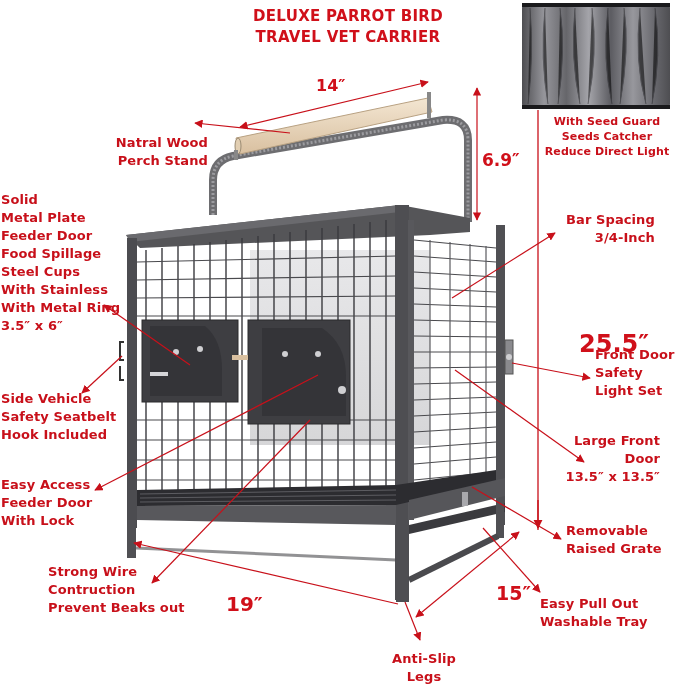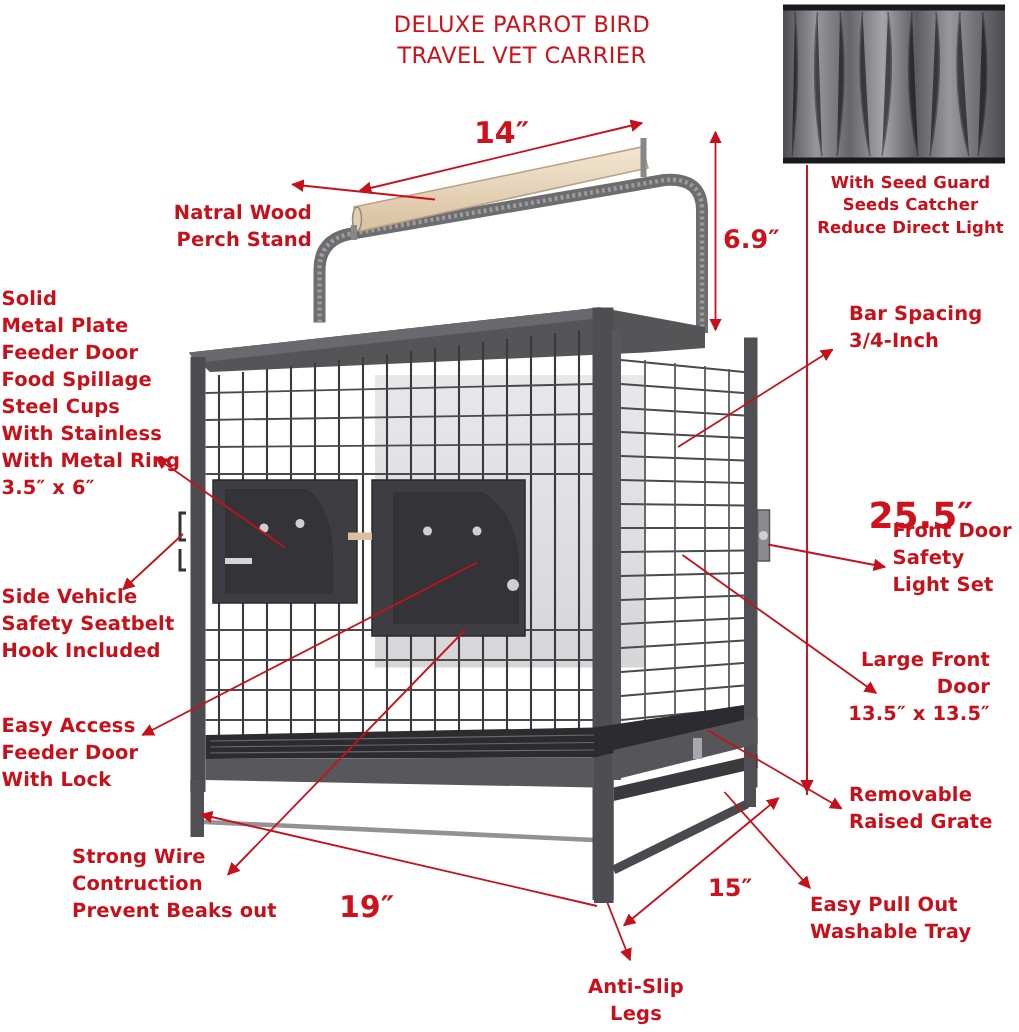--- a/index.html
+++ b/index.html
@@ -4,21 +4,21 @@
 <style>
   html, body { margin: 0; padding: 0; background: #ffffff; }
   body { width: 679px; height: 688px; position: relative; overflow: hidden;
          font-family: "DejaVu Sans", "Liberation Sans", sans-serif; }
   .stage { position: absolute; left: 0; top: 0; width: 679px; height: 688px; }
   .art { position: absolute; left: 0; top: 0; width: 679px; height: 688px; }
   .lbl { position: absolute; color: #c8101a; font-weight: bold; font-size: 13px;
          line-height: 18px; white-space: nowrap; letter-spacing: 0.1px; }
   .lbl span { display: block; }
   .title { position: absolute; left: 228px; top: 6px; width: 240px; text-align: center;
-           color: #d0101a; font-weight: normal; font-size: 15px; line-height: 21px; letter-spacing: 0.3px; }
+           color: #d0101a; font-weight: bold; font-size: 15px; line-height: 21px; letter-spacing: 0.3px; }
   .title span { display: block; }
   .dim { position: absolute; color: #d0101a; font-weight: bold; white-space: nowrap; }
   .center { text-align: center; }
   .right { text-align: right; }
 </style>
 </head>
 <body>
 
 <div class="stage">
 
@@ -216,25 +216,25 @@
 
       <line x1="405" y1="602" x2="420" y2="640" marker-end="url(#ah)"></line>
     </g>
   </svg>
 
   <div class="title">
     <span>DELUXE PARROT BIRD</span>
     <span>TRAVEL VET CARRIER</span>
   </div>
 
-  <div class="dim" style="left:316px; top:76px; font-size:20px;">14″</div>
+  <div class="dim" style="left:316px; top:76px; font-size:16px;">14″</div>
   <div class="dim" style="left:482px; top:150px; font-size:17px;">6.9″</div>
   <div class="dim" style="left:535px; top:330px; font-size:24px;margin-left:44px;">25.5″</div>
   <div class="dim" style="left:226px; top:592px; font-size:20px;">19″</div>
-  <div class="dim" style="left:472px; top:582px; font-size:16px;">15″</div>
+  <div class="dim" style="left:496px; top:582px; font-size:19px;">15″</div>
 
   <div class="lbl right" style="left:104px; top:102px; width:104px;margin-top:32px;">
     <span>Natral Wood</span>
       <span>Perch Stand</span>
   </div>
 
   <div class="lbl center" style="left:540px; top:114px; width:134px; font-size:11px; line-height:15px;">
     <span>With Seed Guard</span>
       <span>Seeds Catcher</span>
       <span>Reduce Direct Light</span>
@@ -262,21 +262,21 @@
       <span>Feeder Door</span>
       <span>With Lock</span>
   </div>
 
   <div class="lbl" style="left:48px; top:563px;">
     <span>Strong Wire</span>
       <span>Contruction</span>
       <span>Prevent Beaks out</span>
   </div>
 
-  <div class="lbl" style="left:566px; top:201px;">
+  <div class="lbl" style="left:566px; top:211px;text-align:right;">
     <span>Bar Spacing</span>
       <span>3/4-Inch</span>
   </div>
 
   <div class="lbl" style="left:595px; top:346px;">
     <span>Front Door</span>
       <span>Safety</span>
       <span>Light Set</span>
   </div>
 

